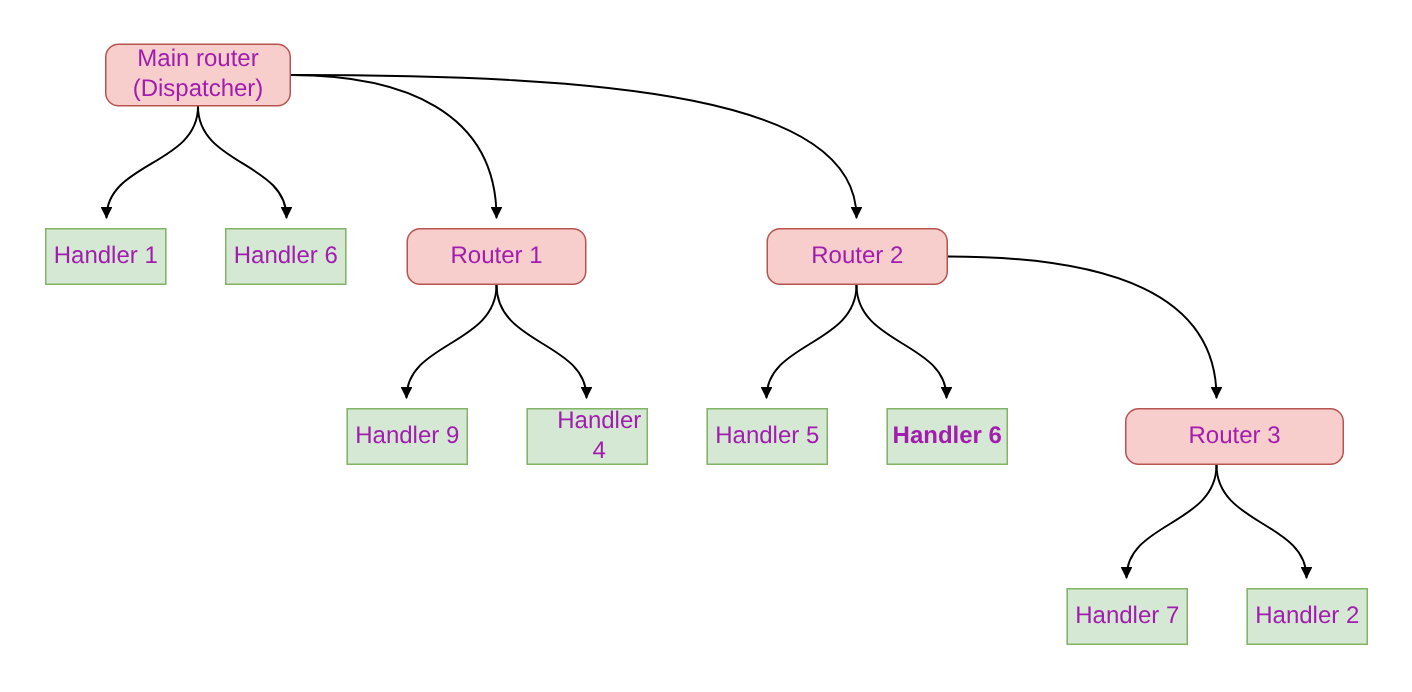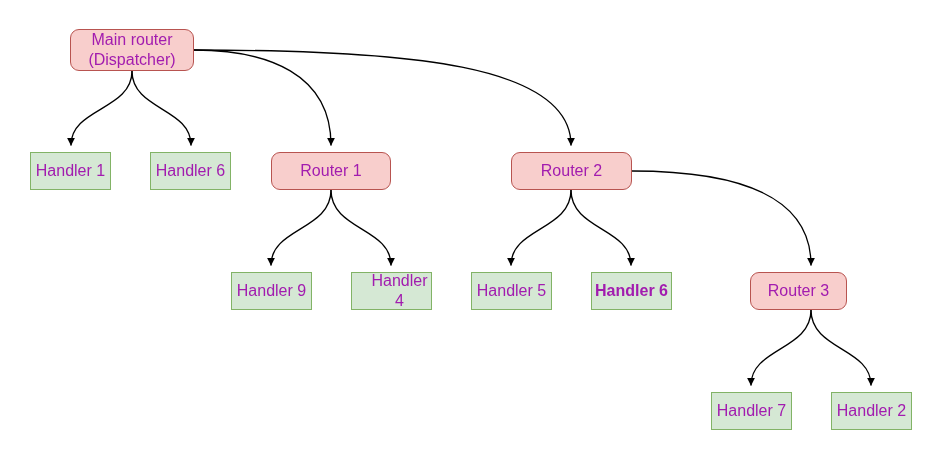--- a/index.html
+++ b/index.html
@@ -78,18 +78,18 @@
       <div class="node node-router" style="left: 70px; top: 29px; width: 124px; height: 42px;">Main router
 (Dispatcher)</div>
       <div class="node node-handler" style="left: 30px; top: 152px; width: 81px; height: 38px;">Handler 1</div>
       <div class="node node-handler" style="left: 150px; top: 152px; width: 81px; height: 38px;">Handler 6</div>
       <div class="node node-router" style="left: 271px; top: 152px; width: 120px; height: 38px;">Router 1</div>
       <div class="node node-router" style="left: 511px; top: 152px; width: 121px; height: 38px;">Router 2</div>
       <div class="node node-handler" style="left: 231px; top: 272px; width: 81px; height: 38px;">Handler 9</div>
       <div class="node node-handler" style="left: 351px; top: 272px; width: 81px; height: 38px; padding-left: 16px;">Handler 4</div>
       <div class="node node-handler" style="left: 471px; top: 272px; width: 81px; height: 38px;">Handler 5</div>
       <div class="node node-handler" style="left: 591px; top: 272px; width: 81px; height: 38px; font-weight: bold;">Handler 6</div>
-      <div class="node node-router" style="left: 750px; top: 272px; width: 97px; height: 38px;">Router 3</div>
+      <div class="node node-router" style="left: 750px; top: 272px; width: 146px; height: 38px;">Router 3</div>
       <div class="node node-handler" style="left: 711px; top: 392px; width: 81px; height: 38px;">Handler 7</div>
       <div class="node node-handler" style="left: 831px; top: 392px; width: 81px; height: 38px;">Handler 2</div>
     </div>
 
 </div>
 
 </body></html>

